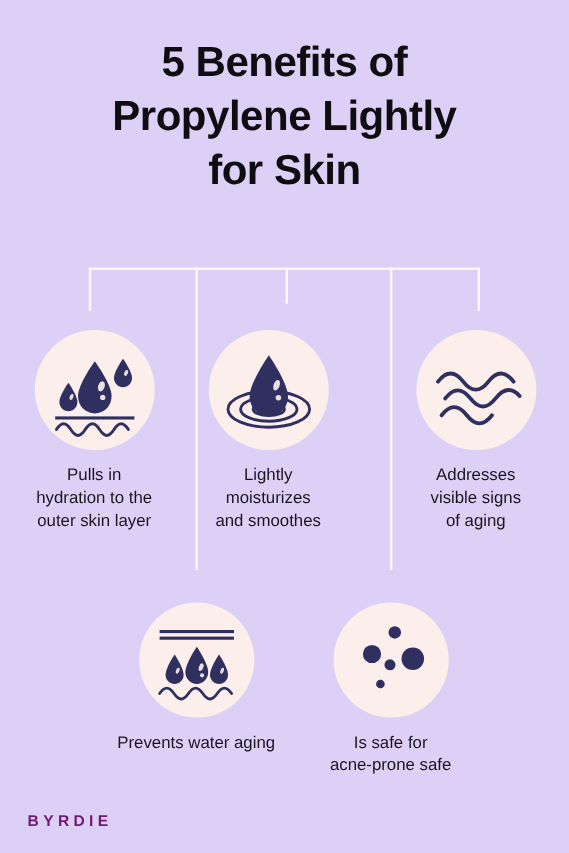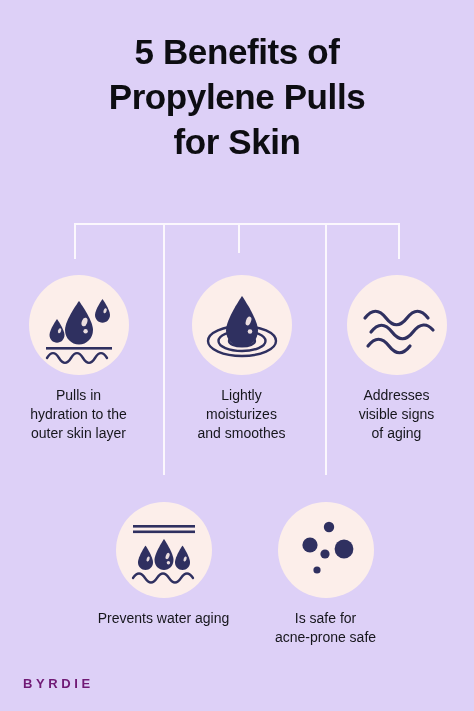--- a/index.html
+++ b/index.html
@@ -94,21 +94,21 @@
     letter-spacing: 3.6px;
   }
 </style>
 </head>
 <body>
 
 <div id="infographic">
 
   <div id="title">
     <span class="tline">5 Benefits of</span>
-    <span class="tline">Propylene Pulls</span>
+    <span class="tline">Propylene Lightly</span>
     <span class="tline">for Skin</span>
   </div>
 
   <div class="conn conn-h" style="left:74px; top:223px; width:326px;"></div>
 
   <div class="conn conn-v" style="left:74px; top:223px; height:36px;"></div>
 
   <div class="conn conn-v" style="left:163px; top:223px; height:252px;"></div>
 
   <div class="conn conn-v" style="left:238px; top:223px; height:30px;"></div>
@@ -136,21 +136,21 @@
         <path d="M18 83 C22 76.5 26 76.5 30 83 C34 89.5 38 89.5 42 83 C46 76.5 50 76.5 54 83 C58 89.5 62 89.5 66 83 C70 76.5 74 76.5 78 83" fill="none" stroke="#2f3060" stroke-width="2.4" stroke-linecap="round"></path>
       </svg>
     </div>
     <div class="caption">
       <span class="cline">Pulls in</span>
       <span class="cline">hydration to the</span>
       <span class="cline">outer skin layer</span>
     </div>
   </div>
 
-  <div class="cell row-top" style="left:163px; top:275px; width:157px;text-align:center;">
+  <div class="cell row-top" style="left:145px; top:275px; width:157px;text-align:center;">
     <div class="badge">
       <svg width="100" height="100" viewBox="0 0 100 100">
 
         <ellipse cx="50" cy="66" rx="34" ry="15" fill="none" stroke="#2f3060" stroke-width="2.4"></ellipse>
         <ellipse cx="50" cy="66" rx="23.5" ry="10" fill="none" stroke="#2f3060" stroke-width="2.4"></ellipse>
         <ellipse cx="50" cy="66" rx="13" ry="5.4" fill="none" stroke="#2f3060" stroke-width="2.4"></ellipse>
 
         <path d="M50 21 C50 21 34 44 34 55.5 C34 64.8 41.2 72 50 72 C58.8 72 66 64.8 66 55.5 C66 44 50 21 50 21 Z" fill="#2f3060"></path>
         <ellipse cx="56.5" cy="46" rx="2.5" ry="4.6" transform="rotate(20 56.5 46)" fill="#fceeea" opacity="0.92"></ellipse>
         <circle cx="58" cy="56.5" r="2.3" fill="#fceeea" opacity="0.92"></circle>

